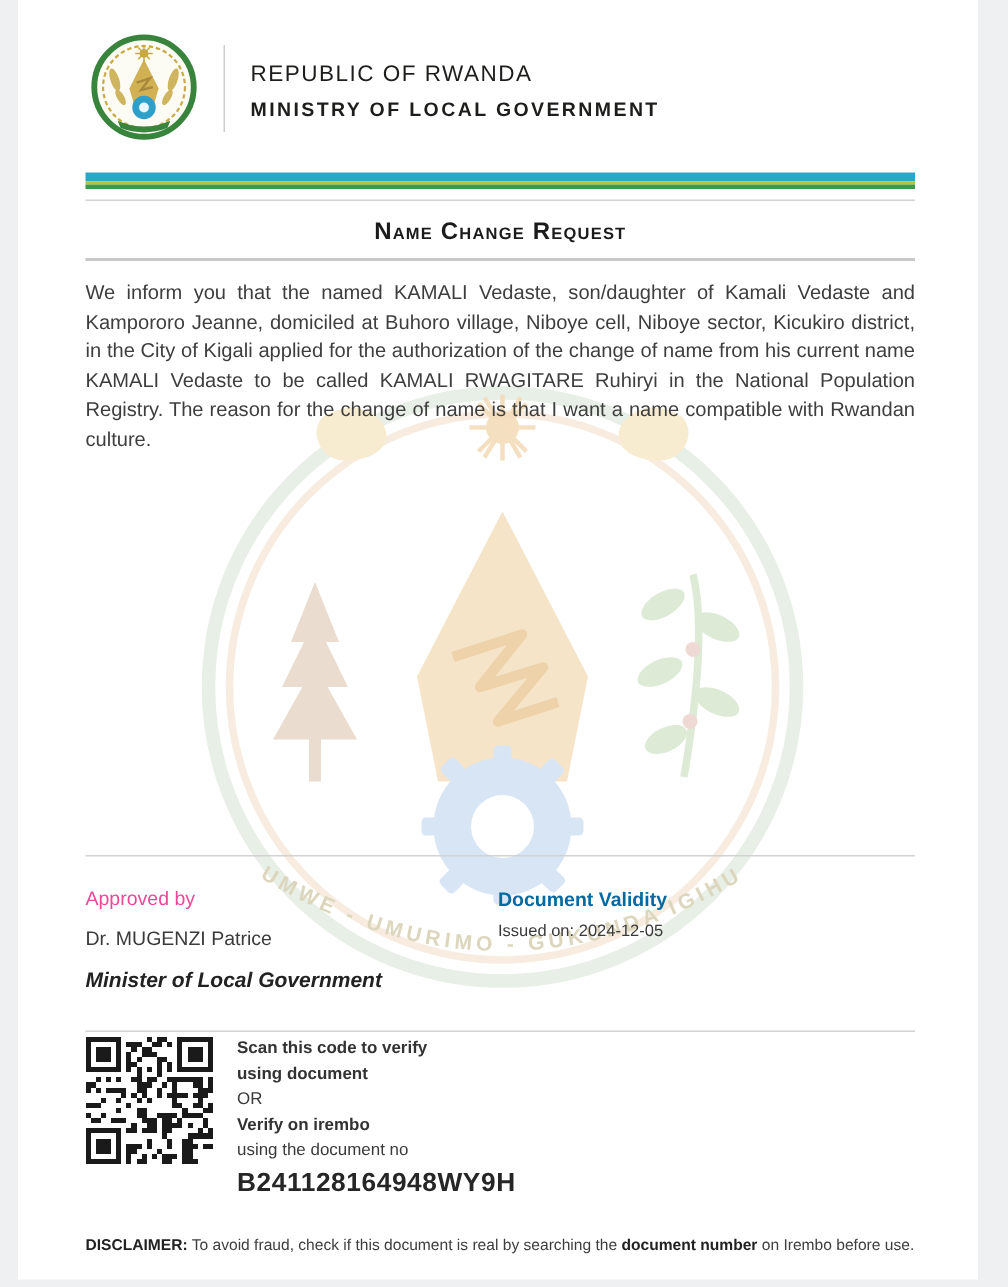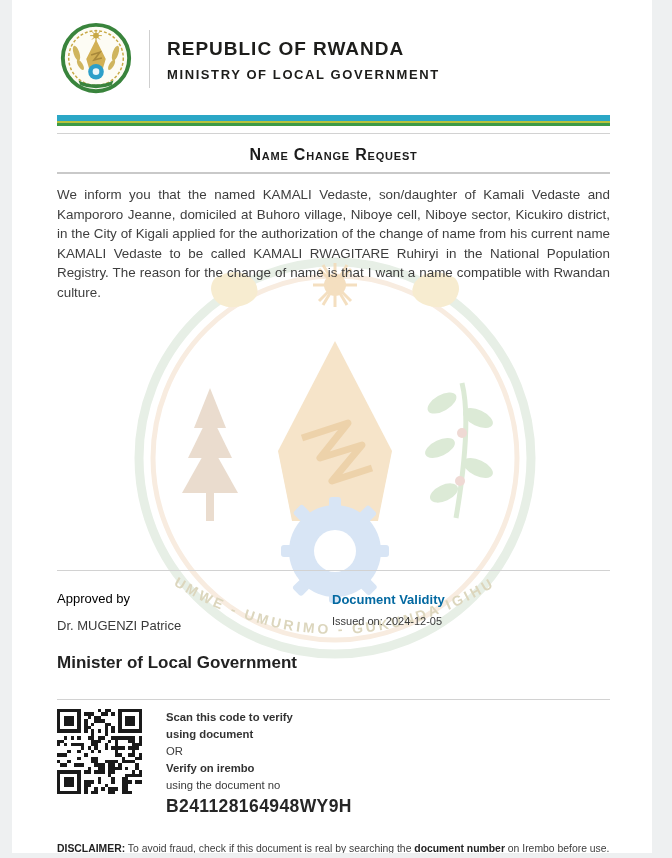--- a/index.html
+++ b/index.html
@@ -18,21 +18,21 @@
     overflow:hidden;
   }
   .content { position:relative; z-index:2; padding:0 42px 0 45px; }
 
   
   .header { display:flex; align-items:center; padding-top:20px; }
   .coa { width:78px; height:78px; flex:0 0 auto; }
   .header-divider { width:1px; height:58px; background:#cfcfcf; margin:0 17px 0 14px; }
   .header-titles { padding-top:2px; }
   .republic {
-    font-size:19px; font-weight:700; letter-spacing:1px; color:#1d1d1b;
+    font-size:15px; font-weight:400; letter-spacing:1px; color:#1d1d1b;
   }
   .ministry {
     margin-top:7px; font-size:13px; font-weight:700; letter-spacing:1.6px; color:#1d1d1b;
   }
 
   
   .stripe { margin-top:17px; }
   .stripe .band-blue  { height:6px; }
   .stripe .band-yellow{ height:2px; }
   .stripe .band-green { height:3px; }
@@ -56,29 +56,29 @@
   .wm-spacer { height:268px; }
 
   
   .watermark { position:absolute; left:98px; top:253px; z-index:1; pointer-events:none; }
 
   
   .approval {
     display:flex; padding:20px 0 26px 0;
   }
   .approval-left { width:275px; }
-  .approval-left .row1 { font-size:13px; color:#000000; }
+  .approval-left .row1 { font-size:13px; color:#ec4899; }
   .approval-left .row2 { font-size:13px; color:#3a3a3a; margin-top:12px; }
-  .approval-left .row3 { font-size:17px; color:#222; font-weight:700; margin-top:20px; }
+  .approval-left .row3 { font-size:14px; color:#222; font-weight:700; margin-top:12px;font-style:italic; }
   .approval-right { padding-top:1px; }
   .validity-heading { font-size:13px; font-weight:700; color:#0369a1; }
   .validity-issued { font-size:11px; color:#3a3a3a; margin-top:8px; }
 
   
-  .verify { display:flex; margin-top:9px;gap:8px; }
+  .verify { display:flex; margin-top:3px; }
   .qr { width:85px; height:85px; flex:0 0 auto; }
   .verify-text { margin-left:16px; padding-top:2px; }
   .verify-text .vrow { font-size:11.3px; color:#3a3a3a; margin-bottom:5px; }
   .verify-text .vrow.b { font-weight:700; color:#333; }
   .doc-no {
     font-size:17.5px; font-weight:600; letter-spacing:0.4px; color:#262626; margin-top:2px;
   }
 
   
   .disclaimer { margin-top:26px; font-size:10.4px; color:#3e3e3e; }

